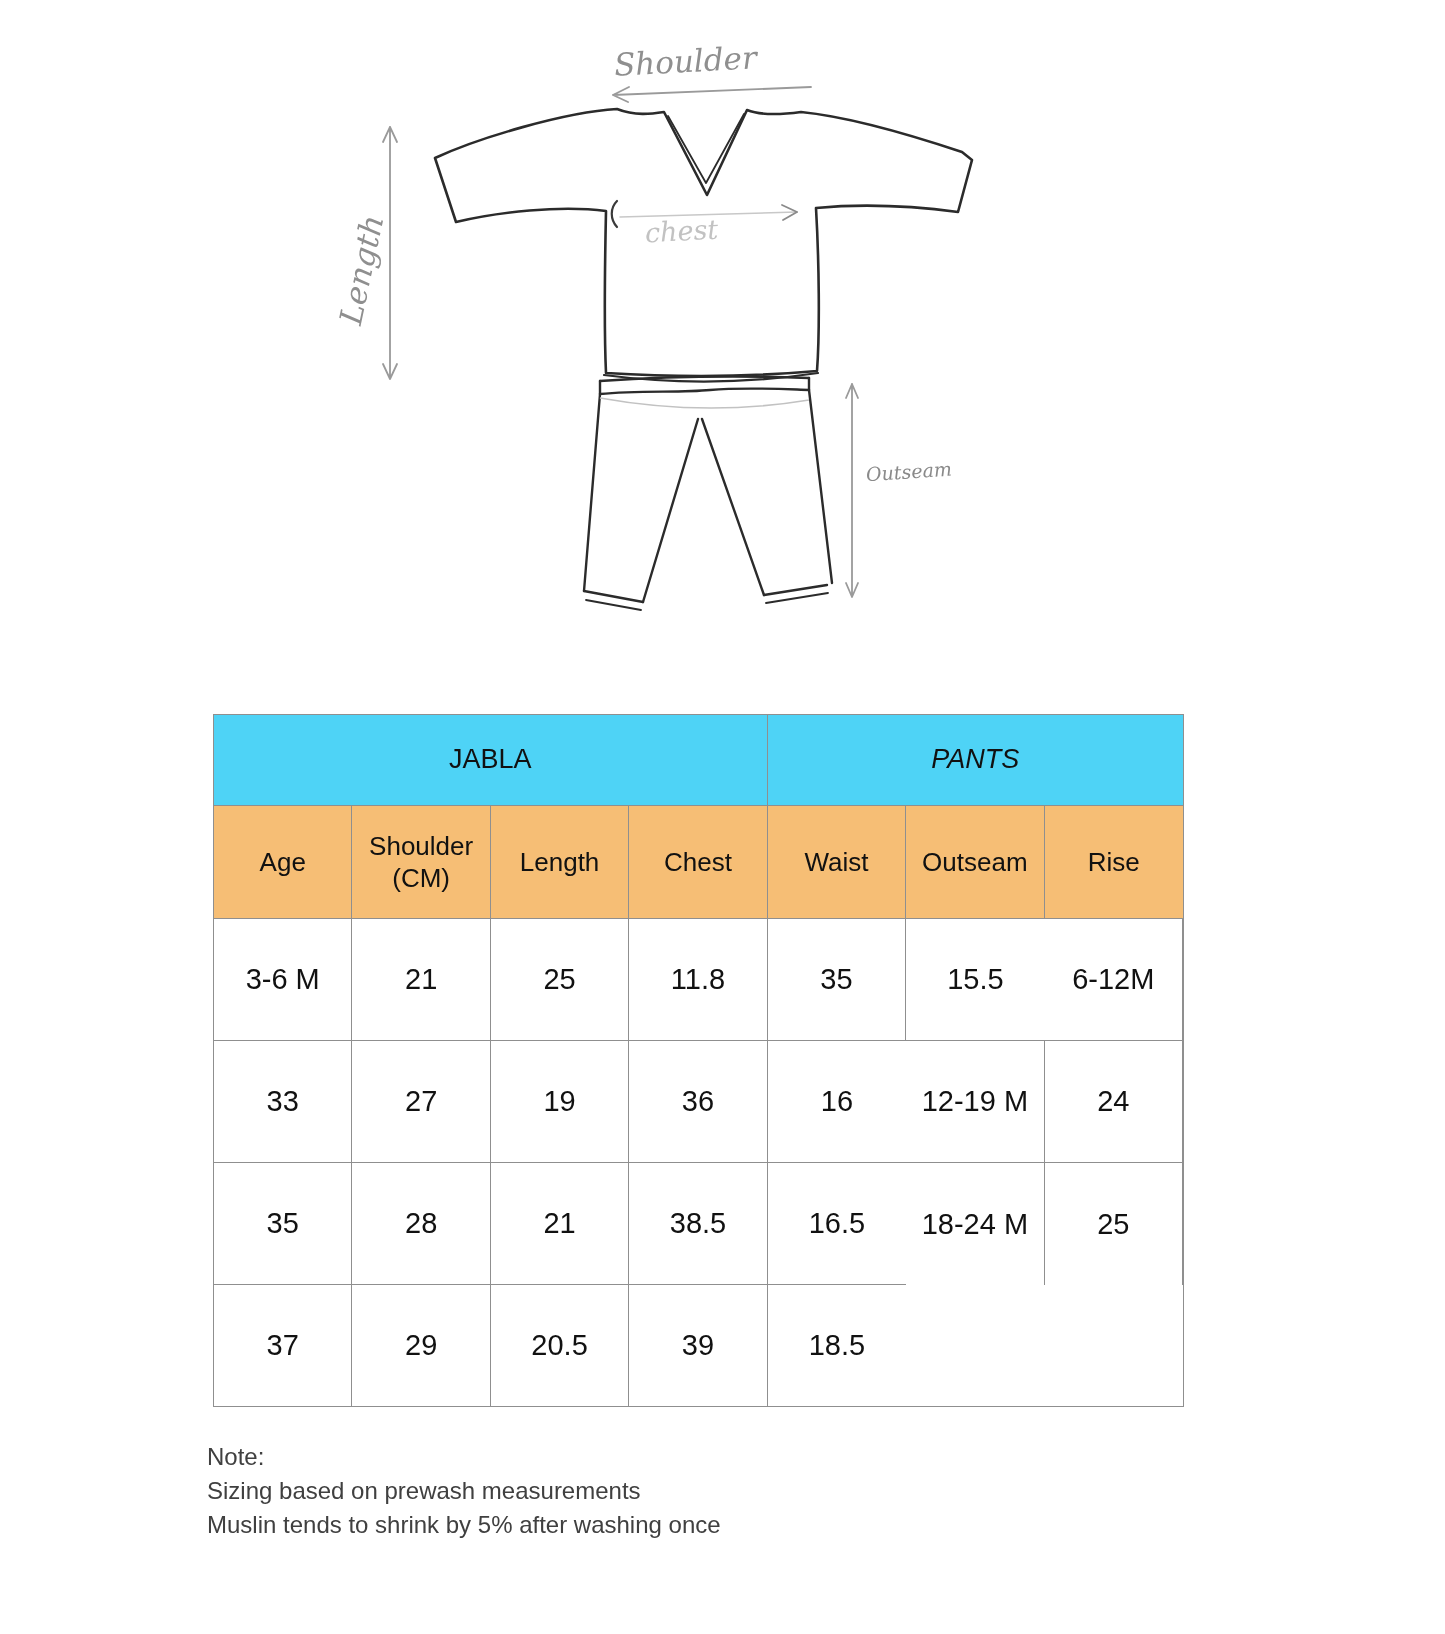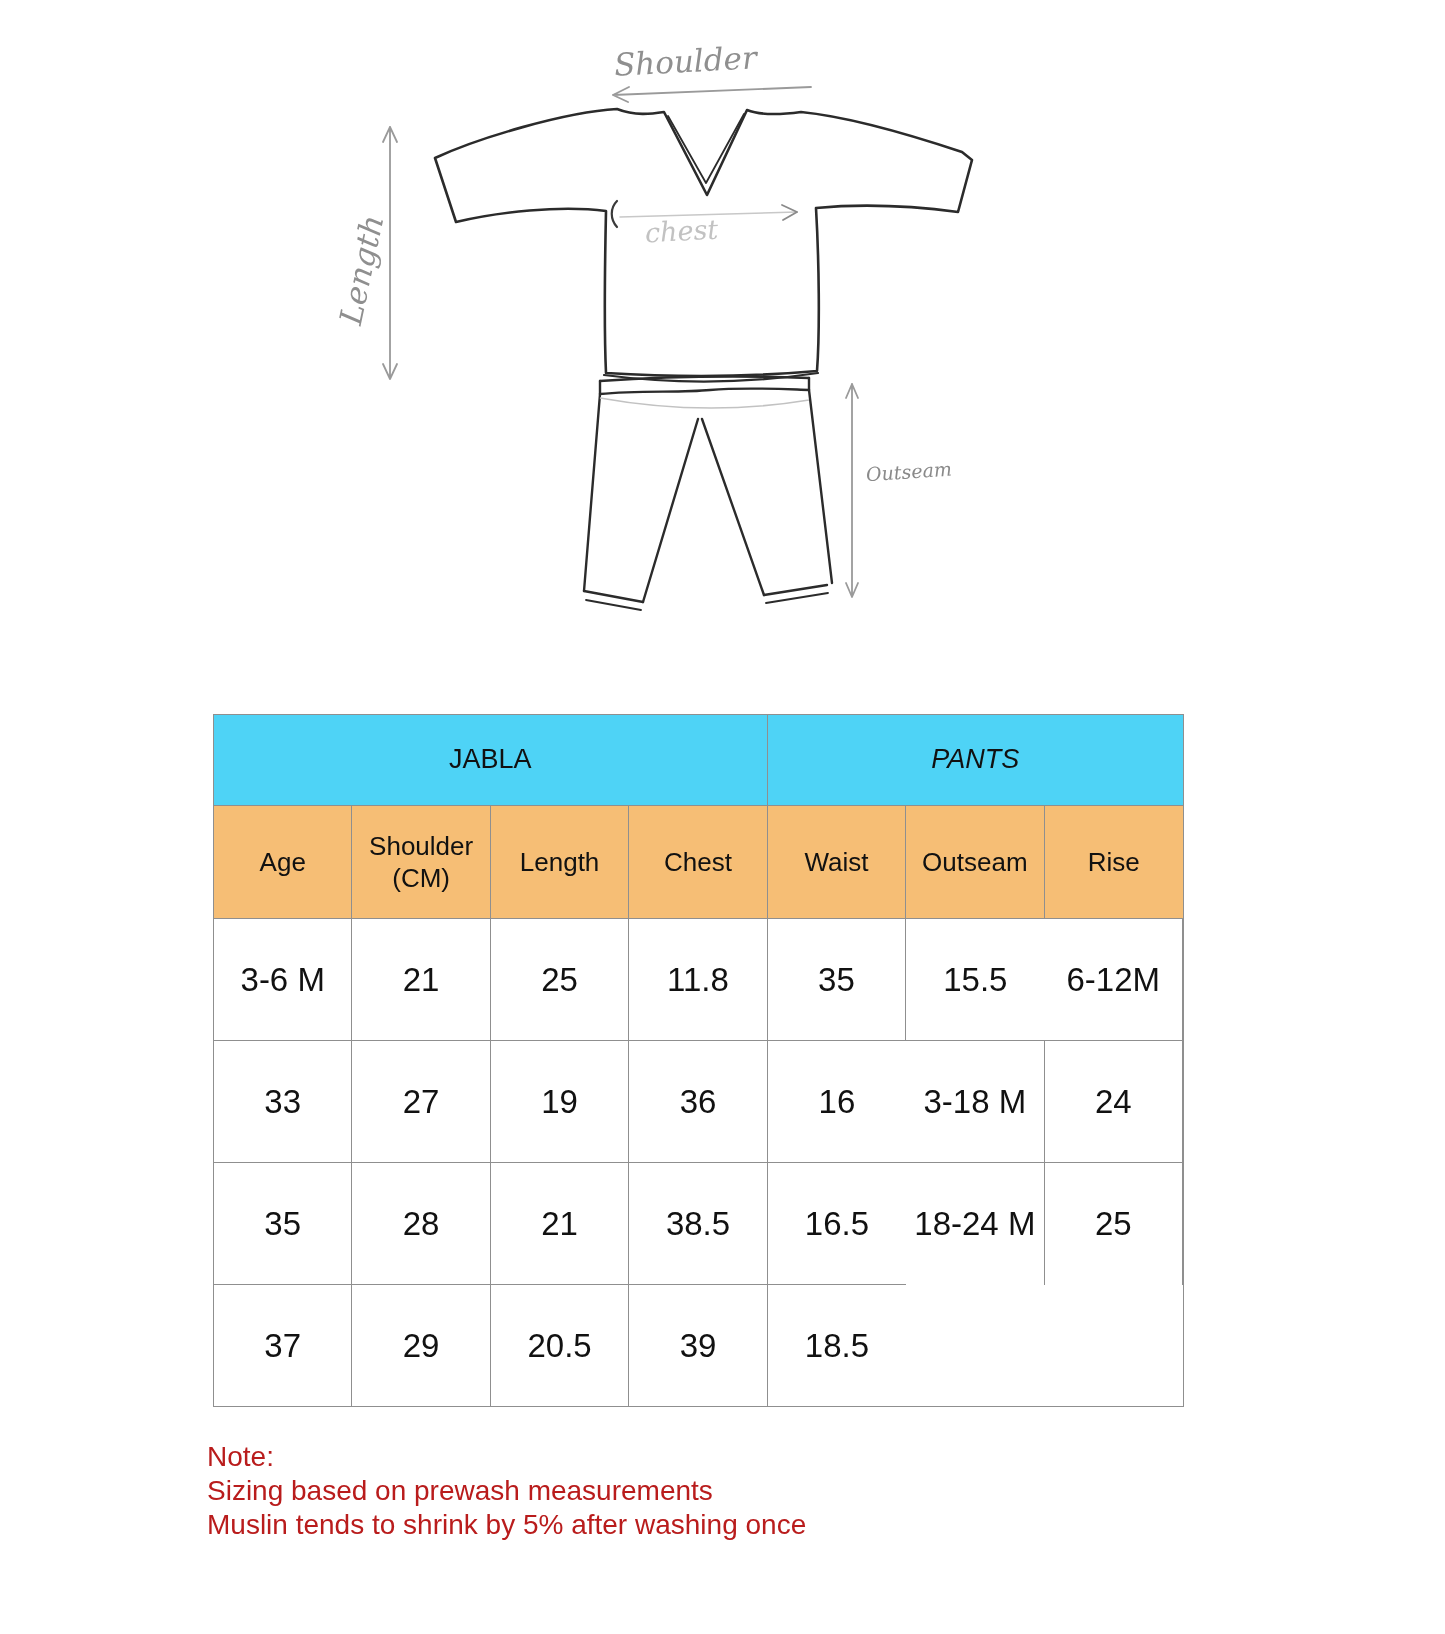--- a/index.html
+++ b/index.html
@@ -19,32 +19,32 @@
     position:absolute;left:213px;top:714px;width:971px;
     display:grid;
     grid-template-columns:repeat(7,1fr);
     grid-template-rows:91px 113px 122px 122px 122px 121px;
     border:1px solid #8f8f8f;
     box-sizing:border-box;
   }
   .cell{
     display:flex;align-items:center;justify-content:center;
     border-right:1px solid #8f8f8f;border-bottom:1px solid #8f8f8f;
-    font-size:33px;line-height:1.25;text-align:center;
+    font-size:29px;line-height:1.25;text-align:center;
     box-sizing:border-box;
   }
   .cell.last-col{border-right:none;}
   .cell.last-row{border-bottom:none;}
   .group-cell{background:#4ED3F6;grid-column:span 4;font-size:27px;}
   .group-cell.pants{grid-column:span 3;font-style:italic;}
   .col-head{background:#F6BE75;font-size:26px;padding:0 14px;}
 
   .note{
     position:absolute;left:207px;top:1440px;
-    font-size:28px;line-height:34px;color:#b91c1c;
+    font-size:24px;line-height:34px;color:#404040;
   }
 </style>
 </head>
 <body>
 
 <div class="page">
 
   <svg class="sketch" width="1445" height="660" viewBox="0 0 1445 660">
 
     <g fill="#ffffff" stroke="#2b2b2b" stroke-width="2.6" stroke-linecap="round" stroke-linejoin="round">
@@ -126,21 +126,21 @@
     <div class="cell">35</div>
     <div class="cell last-col">15.5</div>
 
     <div class="cell">6-12M</div>
     <div class="cell">33</div>
     <div class="cell">27</div>
     <div class="cell">19</div>
     <div class="cell">36</div>
     <div class="cell last-col">16</div>
 
-    <div class="cell">3-18 M</div>
+    <div class="cell">12-19 M</div>
     <div class="cell">24</div>
     <div class="cell">35</div>
     <div class="cell">28</div>
     <div class="cell">21</div>
     <div class="cell">38.5</div>
     <div class="cell last-col">16.5</div>
 
     <div class="cell last-row">18-24 M</div>
     <div class="cell last-row">25</div>
     <div class="cell last-row">37</div>

